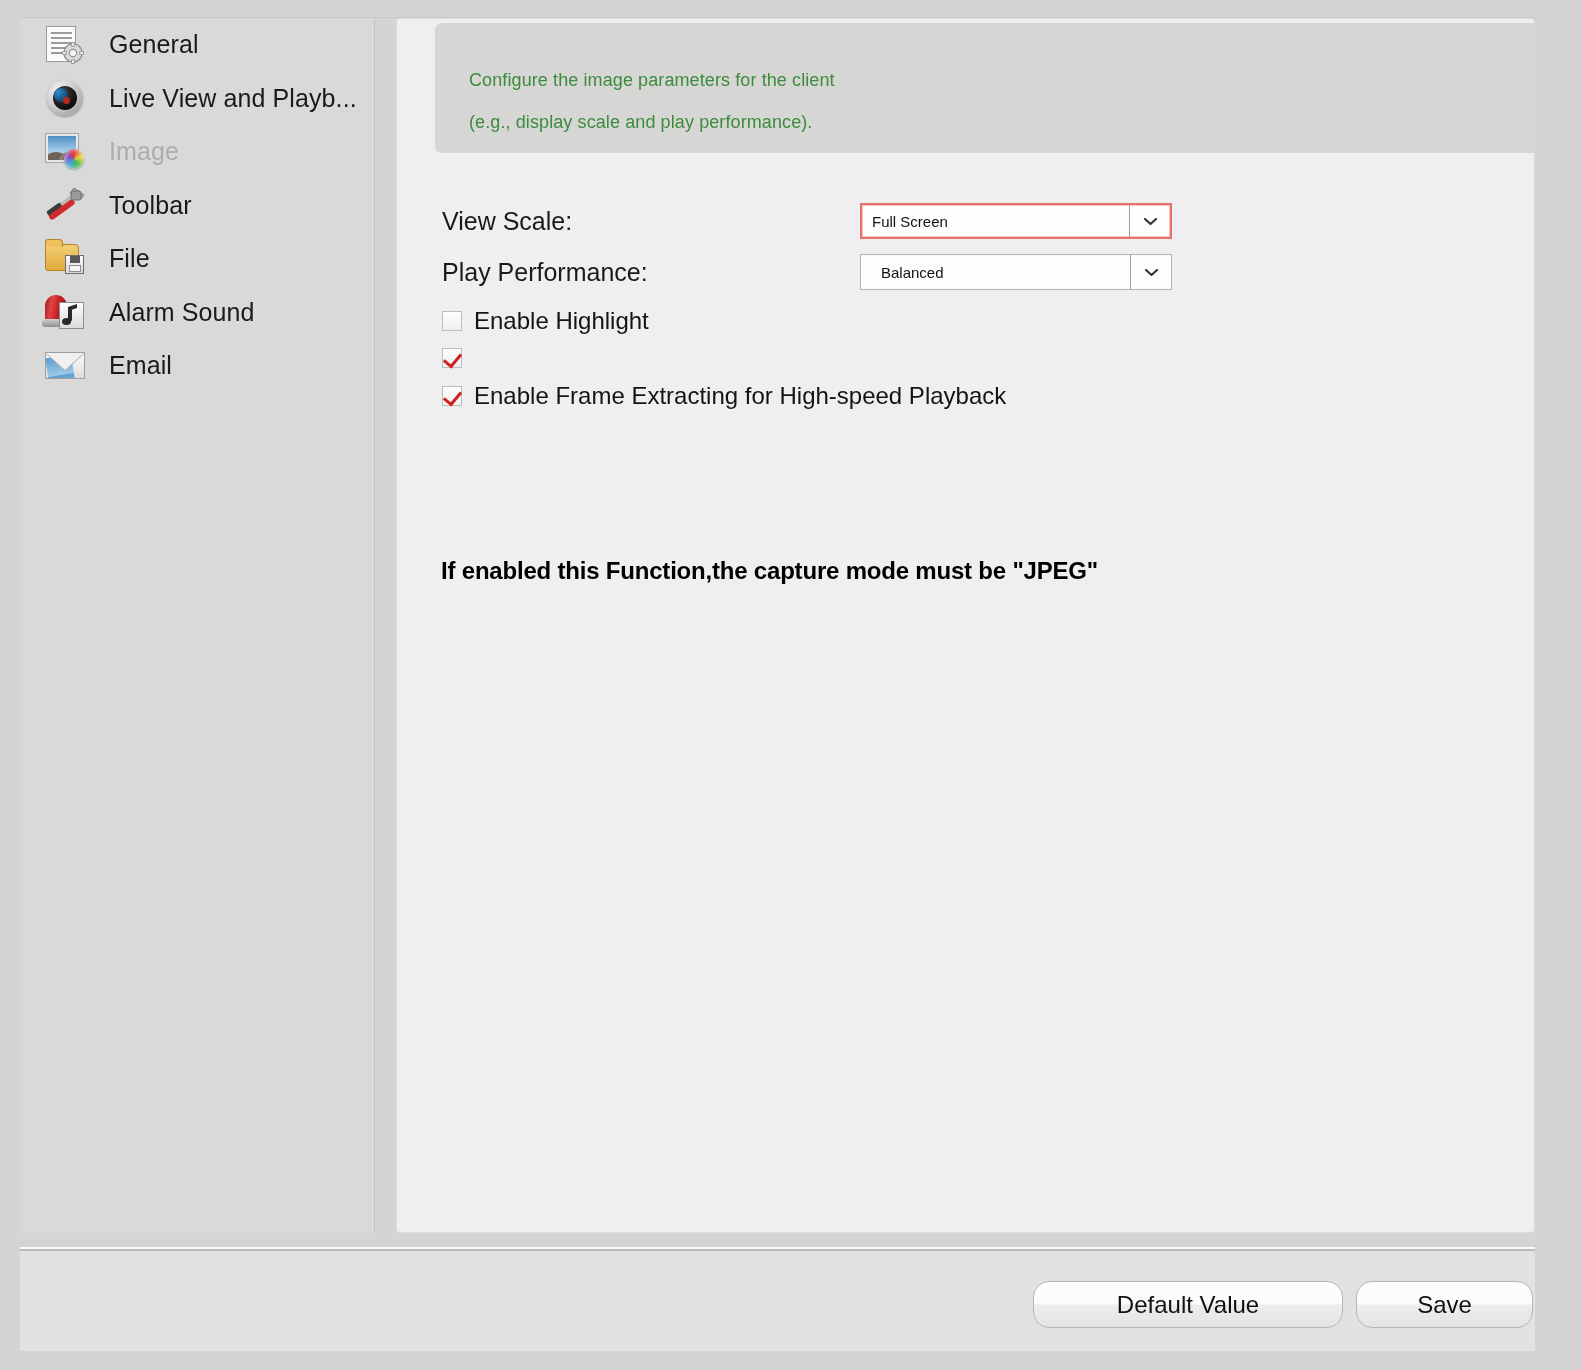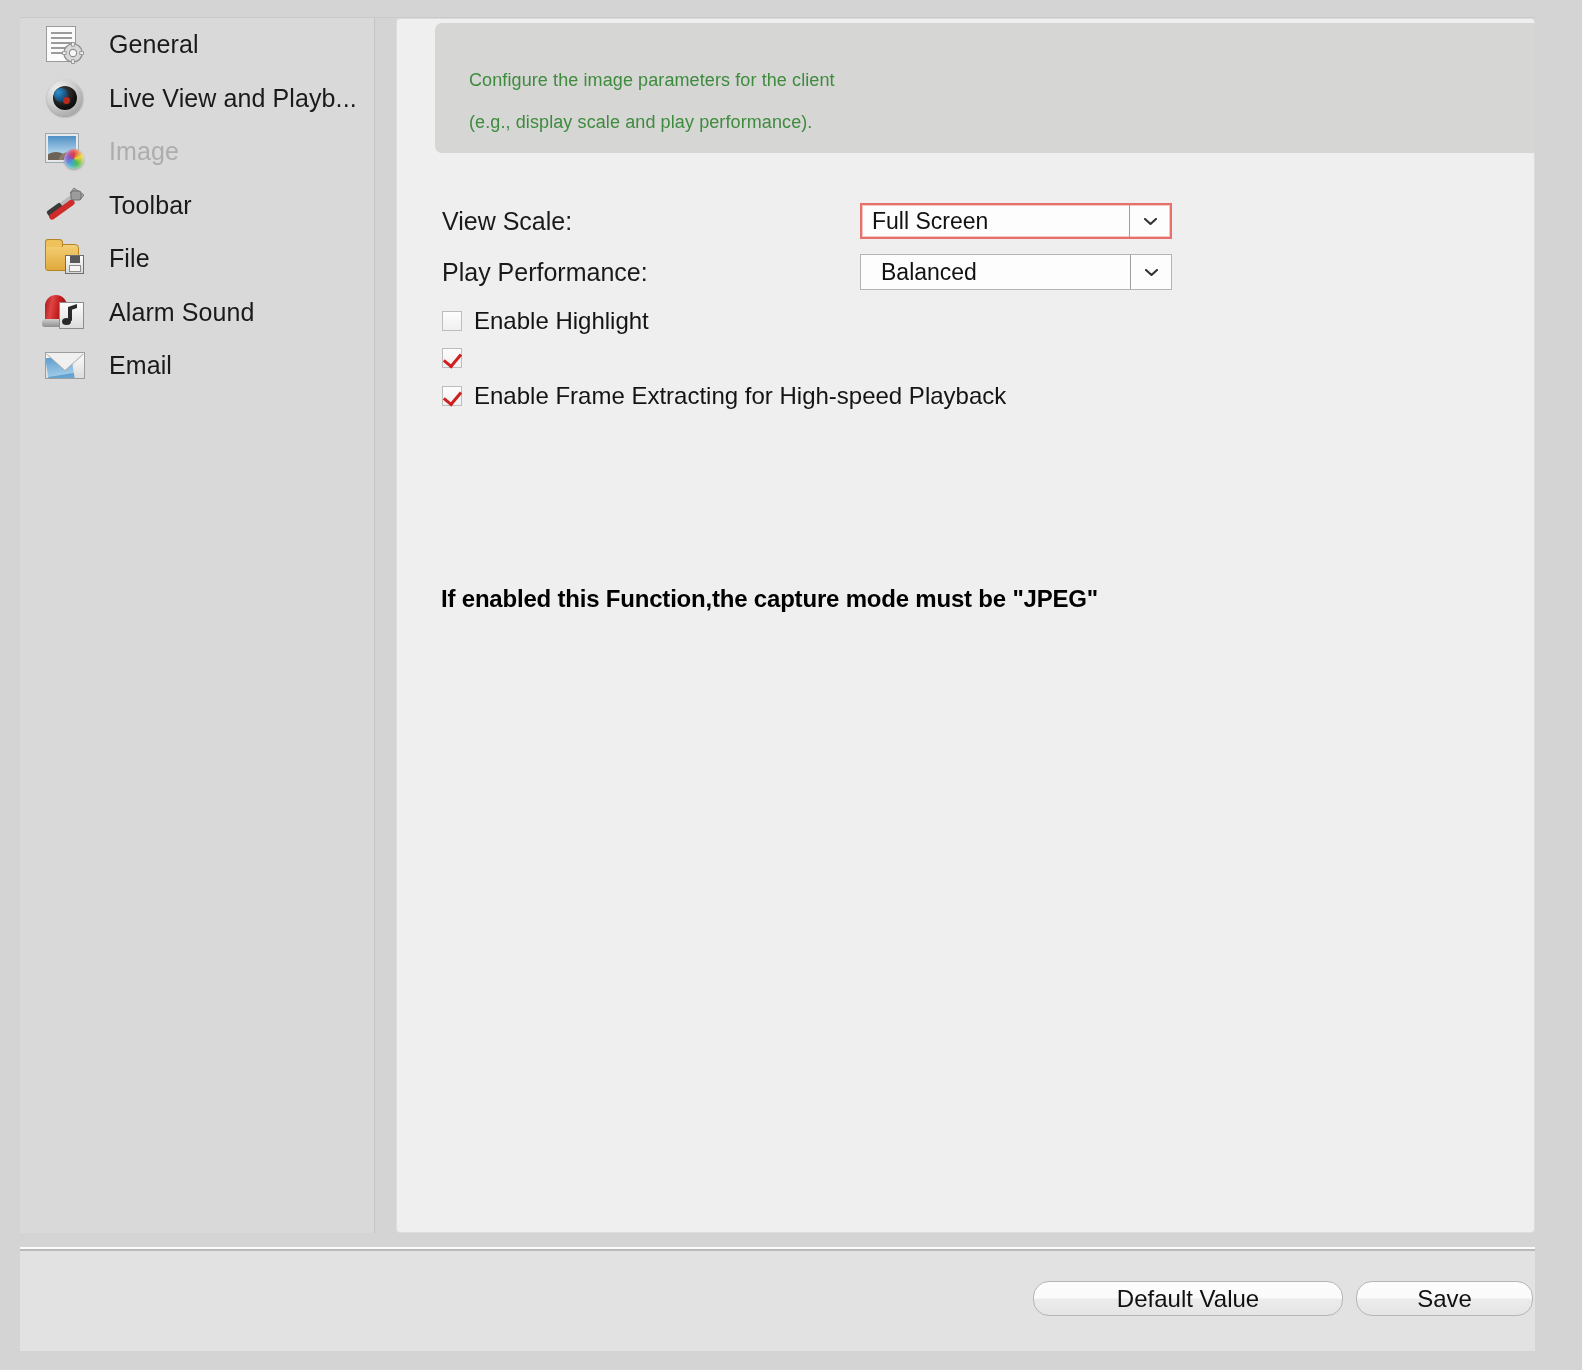--- a/index.html
+++ b/index.html
@@ -267,21 +267,21 @@
     border: 1px solid #b4b4b4;
     box-sizing: border-box;
     display: flex;
     align-items: center;
   }
   .select-box.focused {
     border: 2px solid #e8706b;
     box-shadow: 0 0 0 1px #f6c6c3 inset;
   }
   .select-value {
-    font-size: 23px;
+    font-size: 15px;
     color: #111;
     padding-left: 10px;
     white-space: nowrap;
   }
   .select-value.indent { padding-left: 20px; }
   .select-arrow {
     position: absolute;
     right: 0; top: 0; bottom: 0;
     width: 40px;
     border-left: 1px solid #9f9f9f;
@@ -320,21 +320,21 @@
     transform: rotate(40deg);
   }
   .check-label {
     font-size: 24px;
     color: #141414;
     white-space: nowrap;
   }
 
   .note-text {
     position: absolute;
-    left: 44px; top: 566px;
+    left: 44px; top: 538px;
     font-size: 24px;
     font-weight: bold;
     color: #000;
     letter-spacing: -0.2px;
     white-space: nowrap;
   }
 
   
   .footer-sep-white {
     position: absolute;
@@ -349,21 +349,21 @@
     background: #b9b9b9;
   }
   .footer {
     position: absolute;
     left: 20px; top: 1251px;
     width: 1515px; height: 100px;
     background: #e2e2e2;
   }
   .btn {
     position: absolute;
-    height: 35px;
+    height: 47px;
     background: linear-gradient(#fdfdfd 0%, #fbfbfb 48%, #ececec 52%, #e4e4e4 100%);
     border: 1px solid #b6b6b6;
     border-radius: 16px;
     box-sizing: border-box;
     display: flex;
     align-items: center;
     justify-content: center;
     font-size: 24px;
     color: #111;
     cursor: pointer;

